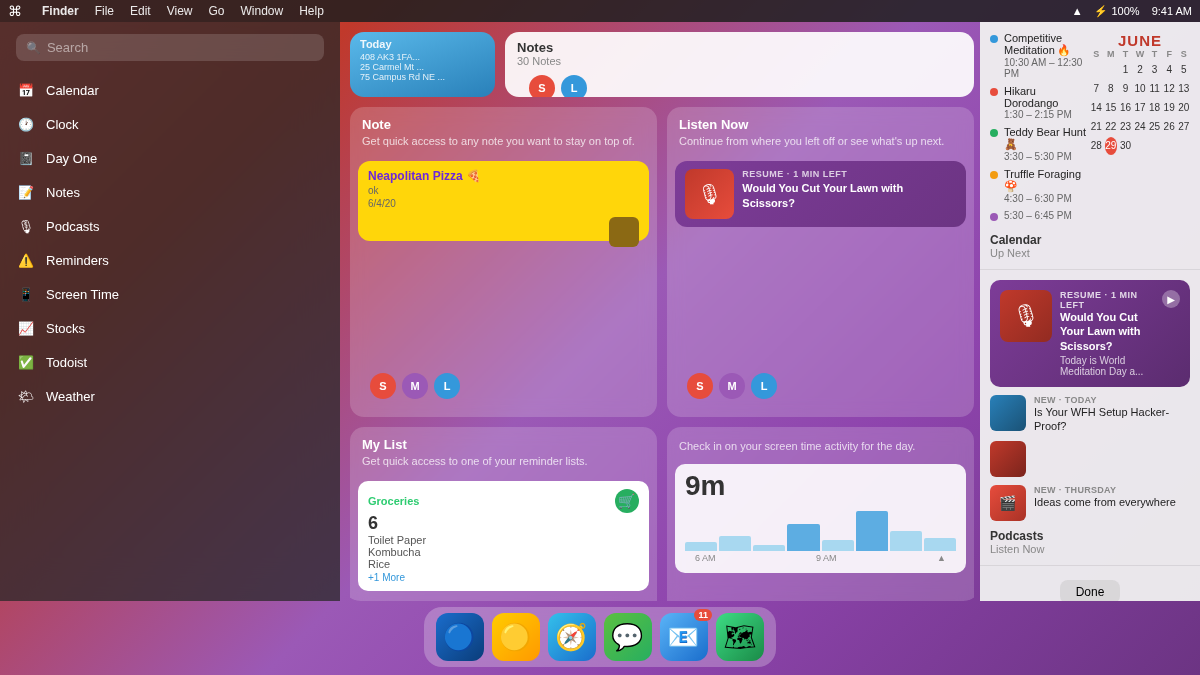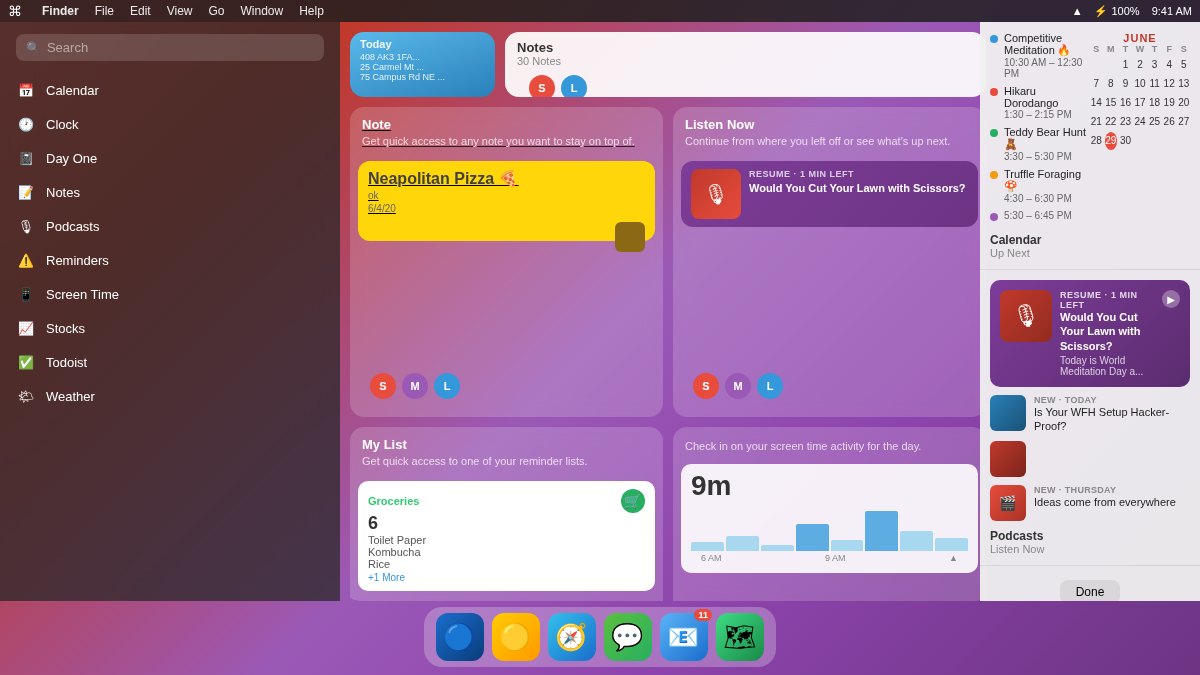--- a/index.html
+++ b/index.html
@@ -113,21 +113,21 @@
       bottom: 74px;
       background: rgba(240,240,240,0.95);
       z-index: 60;
       overflow-y: auto;
       display: flex;
       flex-direction: column;
     }
 
     
     #main-content {
-      right: 204px;
+      right: 216px;
       border-radius: 21px;
     }
 
     
     .avatars-row {
       display: flex;
       gap: 6px;
       padding: 8px 12px;
     }
     .avatar-circle {
@@ -260,21 +260,21 @@
       text-align: center;
     }
 
     .w-note-inner {
       background: #ffd60a;
       border-radius: 12px;
       margin: 8px;
       padding: 8px 10px;
       min-height: 80px;
     }
-    .w-note-title { font-size: 16px; font-weight: 600; color: #404040; }
+    .w-note-title { font-size: 12px; font-weight: 600; color: #6d28d9; }
     .w-note-subtitle { font-size: 10px; color: #666; margin-top: 2px; }
     .w-note-img {
       width: 30px; height: 30px;
       background: #8B6914;
       border-radius: 6px;
       margin-top: 8px;
       float: right;
     }
 
     .w-podcast-inner {
@@ -289,21 +289,21 @@
     .podcast-thumb-big {
       width: 50px; height: 50px;
       border-radius: 8px;
       background: linear-gradient(135deg, #c0392b, #e74c3c);
       display: flex; align-items: center; justify-content: center;
       font-size: 20px;
     }
 
     
     .june-header {
-      font-size: 11px;
+      font-size: 15px;
       font-weight: 700;
       color: #c0392b;
       text-align: center;
       letter-spacing: 1px;
     }
 
     .rp-done-area {
       padding: 8px 10px;
       text-align: center;
     }
@@ -344,21 +344,21 @@
 
     .half-widget {
       flex: 1;
       border-radius: 14px;
       overflow: hidden;
     }
 
     
     .hw-today { background: linear-gradient(160deg, #5ab9ea 0%, #2980b9 100%); color: white; }
     .hw-notes { background: rgba(255,255,255,0.92); }
-    .hw-note  { background: rgba(255,255,255,0.18); backdrop-filter: blur(8px); text-decoration: underline; }
+    .hw-note  { background: rgba(255,255,255,0.18); backdrop-filter: blur(8px); }
     .hw-listen { background: rgba(255,255,255,0.18); backdrop-filter: blur(8px); }
     .hw-mylist { background: rgba(255,255,255,0.18); backdrop-filter: blur(8px); }
     .hw-daily  { background: rgba(255,255,255,0.18); backdrop-filter: blur(8px); }
 
     .widget-header-white { padding: 10px 12px 4px; color: white; }
     .wh-title { font-size: 13px; font-weight: 600; }
     .wh-desc  { font-size: 11px; opacity: 0.75; line-height: 1.4; margin-top: 2px; }
   </style>
 </head>
 <body>

